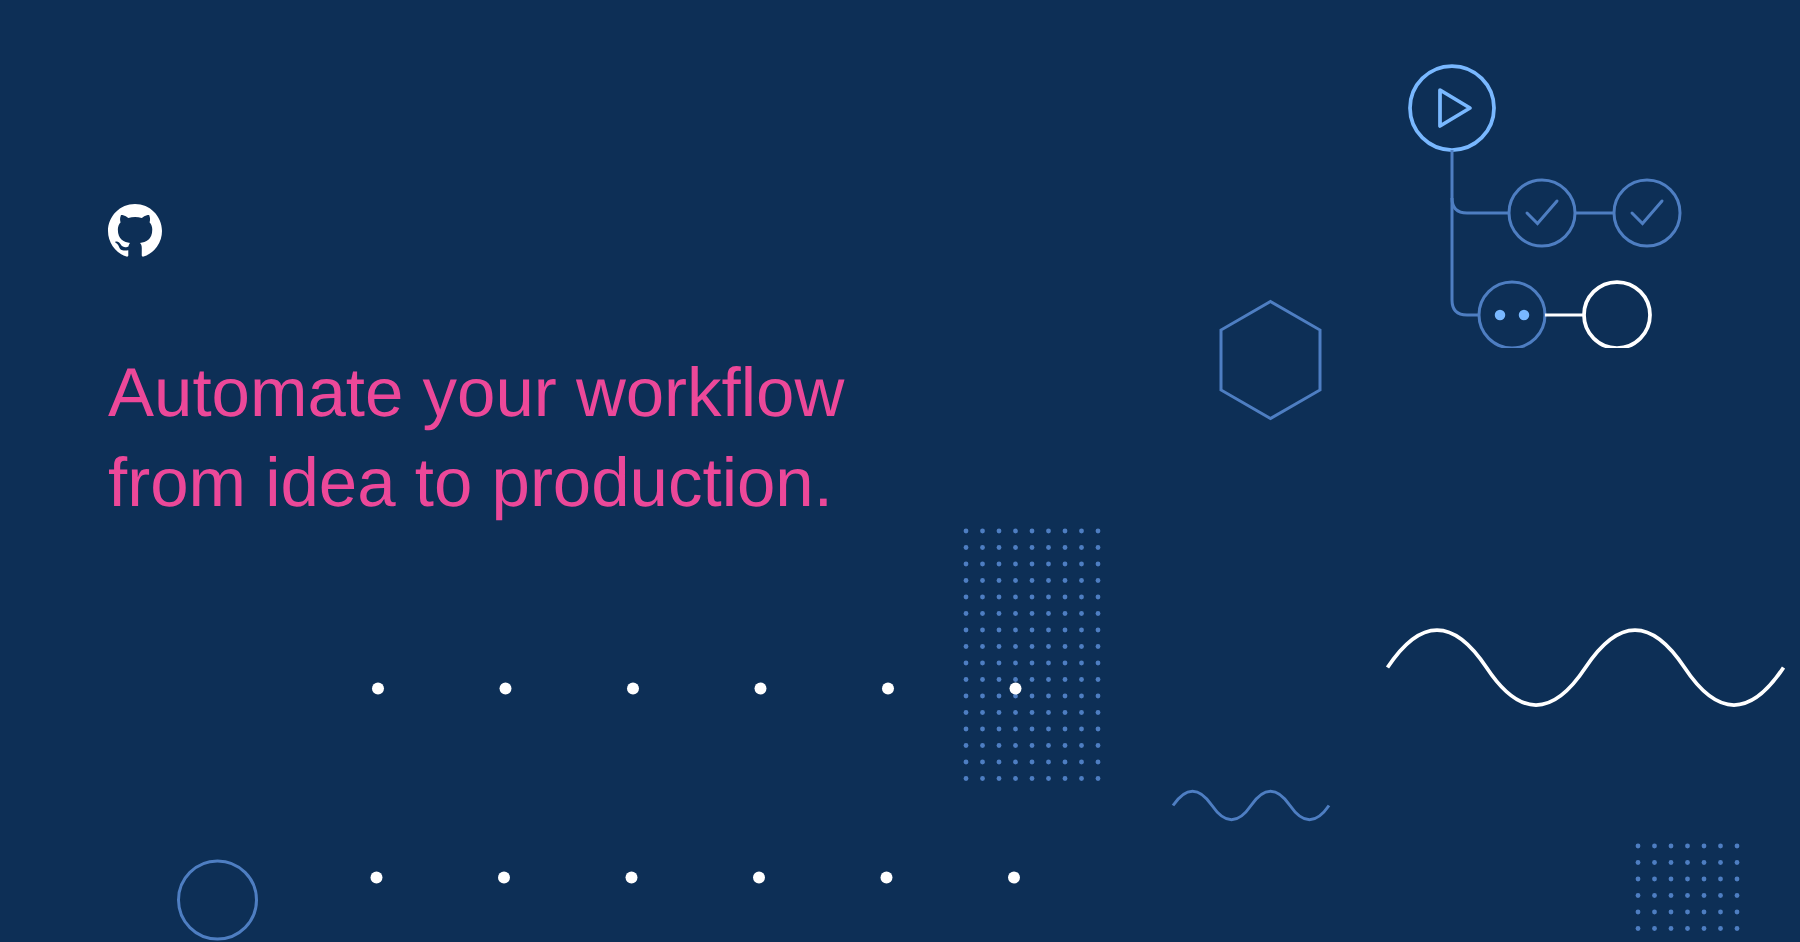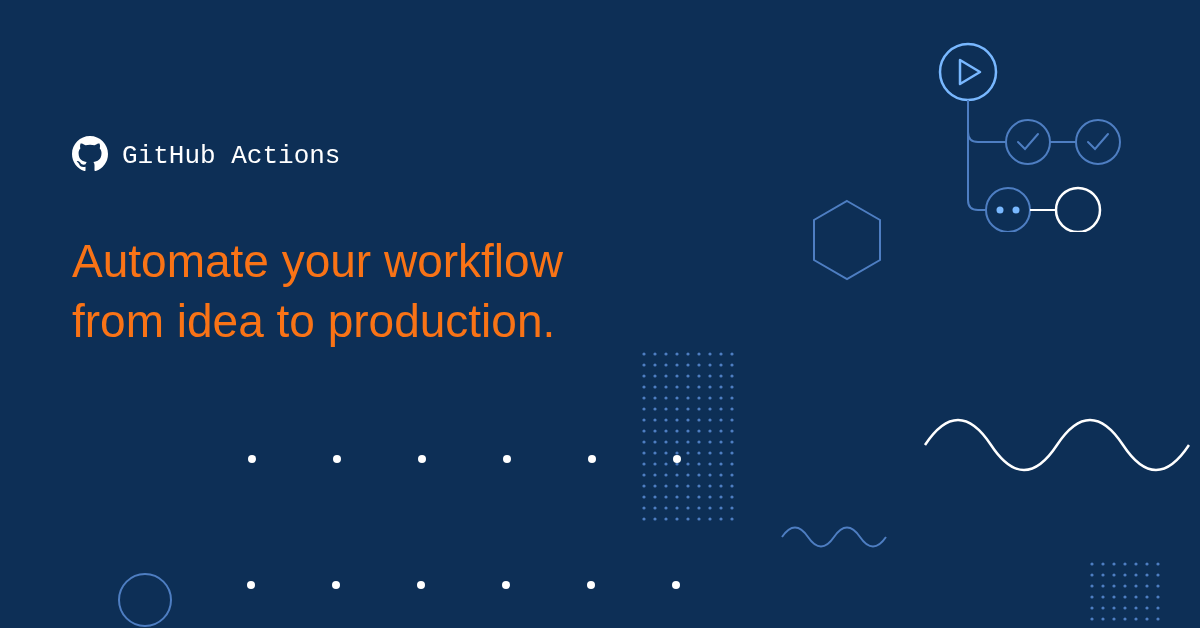--- a/index.html
+++ b/index.html
@@ -33,38 +33,37 @@
       font-size: 26px;
       color: #ffffff;
       font-weight: 400;
     }
     .headline {
       position: absolute;
       top: 232px;
       left: 72px;
       font-size: 46px;
       line-height: 1.3;
-      color: #f97316;
+      color: #ec4899;
       font-weight: 400;
       white-space: pre-line;
     }
     .decoration {
       position: absolute;
     }
   </style>
 </head>
 <body>
 
 <div class="header">
   <span>
     <svg class="logo" viewBox="0 0 16 16">
       <path d="M8 0C3.58 0 0 3.58 0 8c0 3.54 2.29 6.53 5.47 7.59.4.07.55-.17.55-.38 0-.19-.01-.82-.01-1.49-2.01.37-2.53-.49-2.69-.94-.09-.23-.48-.94-.82-1.13-.28-.15-.68-.52-.01-.53.63-.01 1.08.58 1.23.82.72 1.21 1.87.87 2.33.66.07-.52.28-.87.51-1.07-1.78-.2-3.64-.89-3.64-3.95 0-.87.31-1.59.82-2.15-.08-.2-.36-1.02.08-2.12 0 0 .67-.21 2.2.82.64-.18 1.32-.27 2-.27.68 0 1.36.09 2 .27 1.53-1.04 2.2-.82 2.2-.82.44 1.1.16 1.92.08 2.12.51.56.82 1.27.82 2.15 0 3.07-1.87 3.75-3.65 3.95.29.25.54.73.54 1.48 0 1.07-.01 1.93-.01 2.2 0 .21.15.46.55.38A8.013 8.013 0 0016 8c0-4.42-3.58-8-8-8z"></path>
     </svg>
   </span>
-  <span class="product-name">GitHub Actions</span>
 </div>
 
 <div class="headline">Automate your workflow
 from idea to production.</div>
 
 <svg class="decoration" style="top:32px;left:918px" width="250" height="200" viewBox="0 0 250 200">
 
   <circle cx="50" cy="40" r="28" fill="none" stroke="#79b8ff" stroke-width="2.5"></circle>
   <path d="M 42 28 L 62 40 L 42 52 Z" fill="none" stroke="#79b8ff" stroke-width="2.5" stroke-linejoin="round"></path>
 

